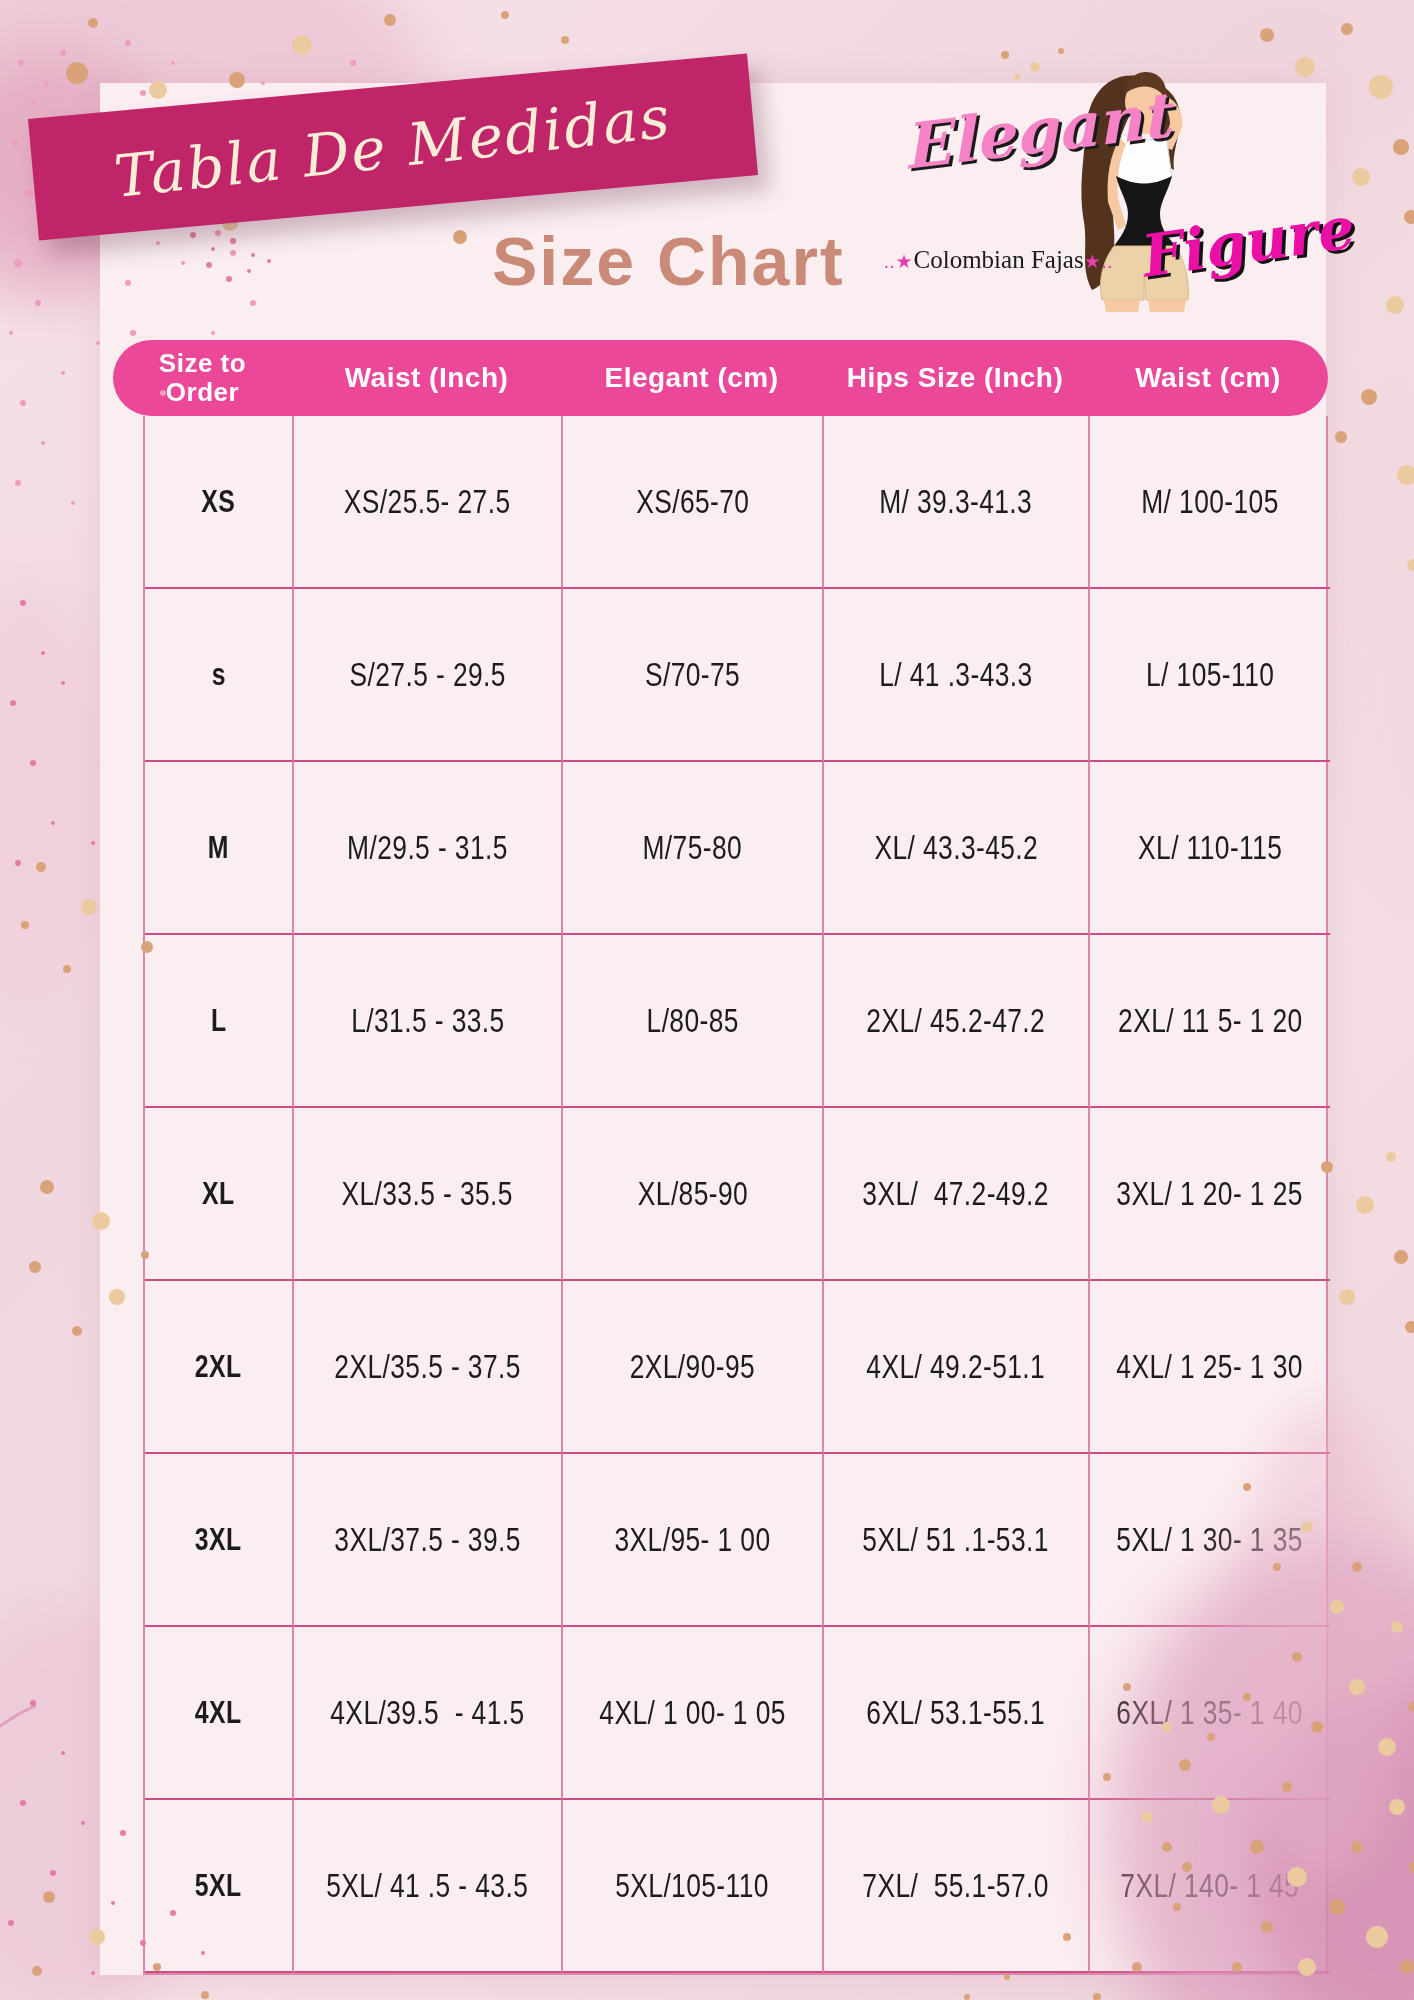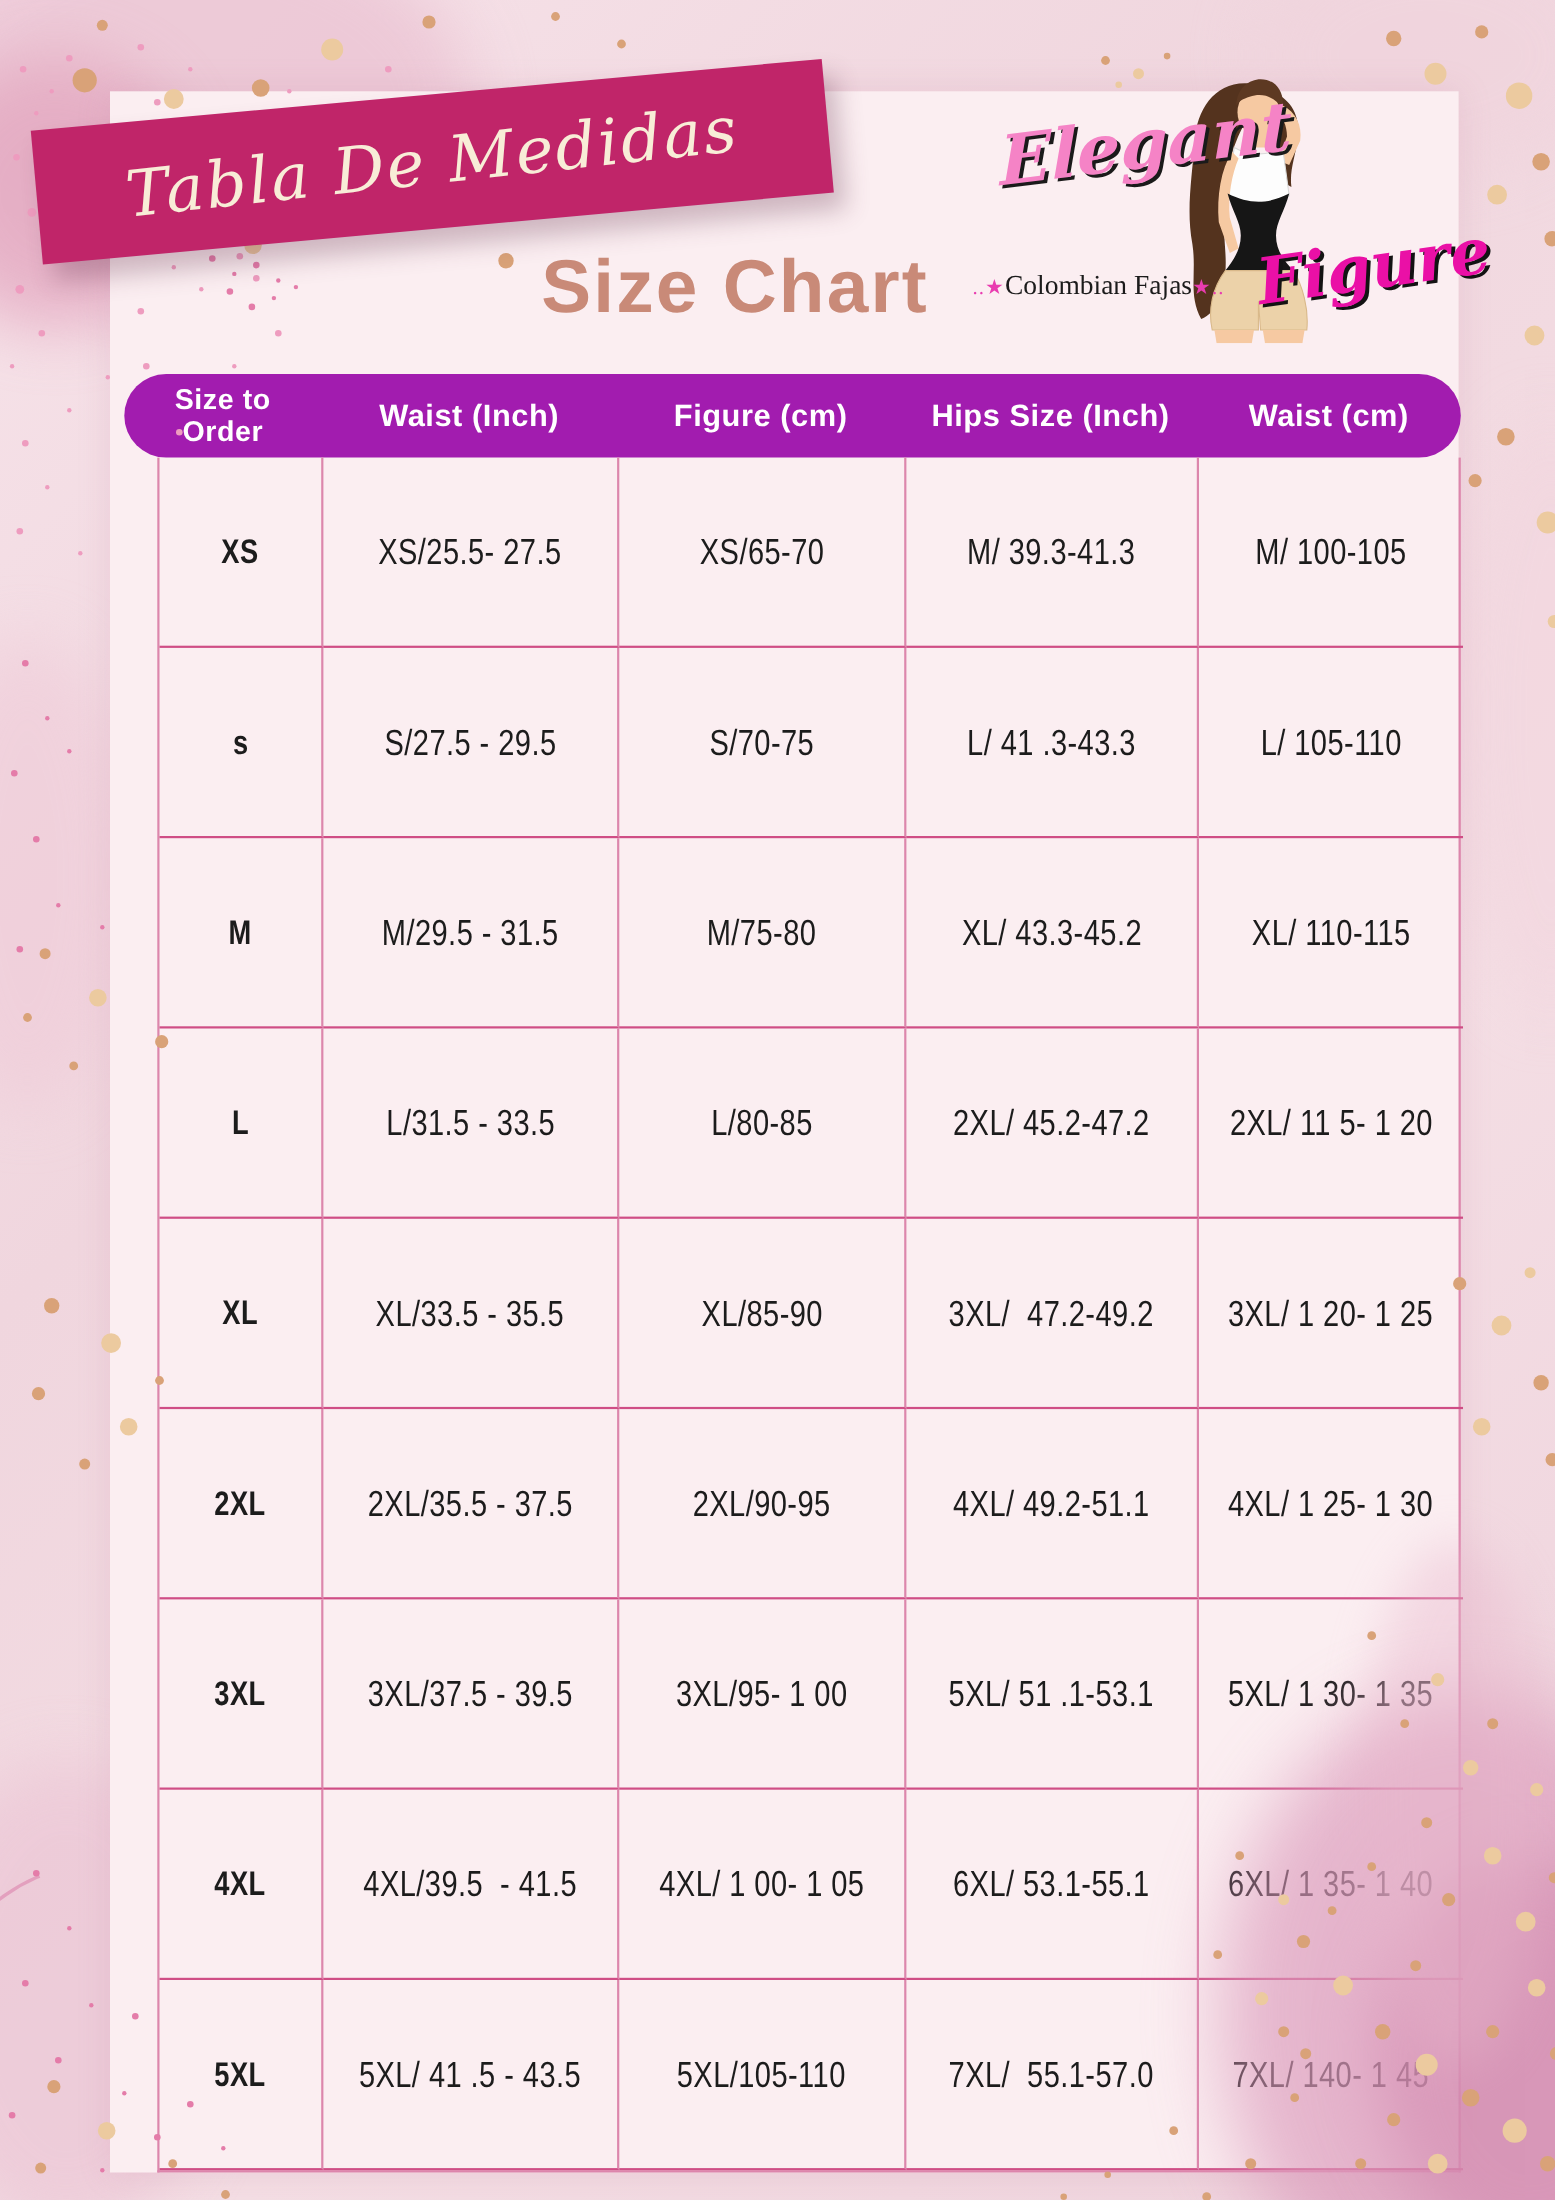--- a/index.html
+++ b/index.html
@@ -85,21 +85,21 @@
   .logo{position:absolute;left:860px;top:50px;width:470px;height:280px;z-index:2;}
   .logo-elegant{position:absolute;left:48px;top:44px;font-family:"DejaVu Serif",serif;font-style:italic;font-weight:bold;
     font-size:62px;color:#f583c6;text-shadow:3px 3px 0 #1a1a1a;transform:rotate(-7deg) skewX(-6deg);white-space:nowrap;}
   .logo-colombian{position:absolute;left:24px;top:176px;font-family:"Liberation Serif",serif;font-size:25px;color:#1b1b1b;white-space:nowrap;margin-top:20px;}
   .logo-colombian .stars{color:#e93cb0;font-size:19px;letter-spacing:1px;}
   .logo-figure{position:absolute;left:282px;top:158px;font-family:"DejaVu Serif",serif;font-style:italic;font-weight:bold;
     font-size:58px;color:#ea10a6;text-shadow:3px 3px 0 #131313;transform:rotate(-8deg);z-index:4;white-space:nowrap;}
   .logo-woman{position:absolute;left:180px;top:12px;}
   
   .table-wrap{position:absolute;left:113px;top:340px;width:1215px;z-index:2;}
-  .pill{height:76px;border-radius:38px;background:#a21caf;display:grid;
+  .pill{height:76px;border-radius:38px;background:#ec4899;display:grid;
     grid-template-columns:179px 269px 261px 266px 240px;align-items:center;}
   .pill .hcell{color:#ffffff;font-weight:bold;text-align:center;font-size:28px;letter-spacing:.5px;}
   .pill .hcell.first{font-size:26px;line-height:1.12;padding:0 28px;}
   .grid{margin-left:30px;width:1185px;display:grid;grid-template-columns:149px 269px 261px 266px 240px;
     grid-auto-rows:173px;border:2px solid #dc86ac;border-top:none;box-sizing:border-box;}
   .td{display:flex;align-items:center;justify-content:center;border-right:2px solid #dc86ac;
     border-bottom:2px solid #cf4d85;color:#1c1c1c;font-size:33px;overflow:hidden;}
   .td:nth-child(5n){border-right:none;}
   .cnd{display:inline-block;transform:scaleX(.8);transform-origin:center;white-space:pre;letter-spacing:.5px;}
   .td.size{font-weight:bold;font-size:31px;}
@@ -114,21 +114,21 @@
 <div class="blob blob-rt"></div>
 <div class="blob blob-rm"></div>
 <div class="curve-bl"></div>
 
 <div class="panel"></div>
 
 <div class="table-wrap">
   <div class="pill">
     <div class="hcell first">Size to Order</div>
     <div class="hcell">Waist (Inch)</div>
-    <div class="hcell">Figure (cm)</div>
+    <div class="hcell">Elegant (cm)</div>
     <div class="hcell">Hips Size (Inch)</div>
     <div class="hcell">Waist (cm)</div>
   </div>
   <div class="grid">
     <div class="td size">
         <span class="cnd">XS</span>
       </div>
     <div class="td">
         <span class="cnd">XS/25.5- 27.5</span>
       </div>

